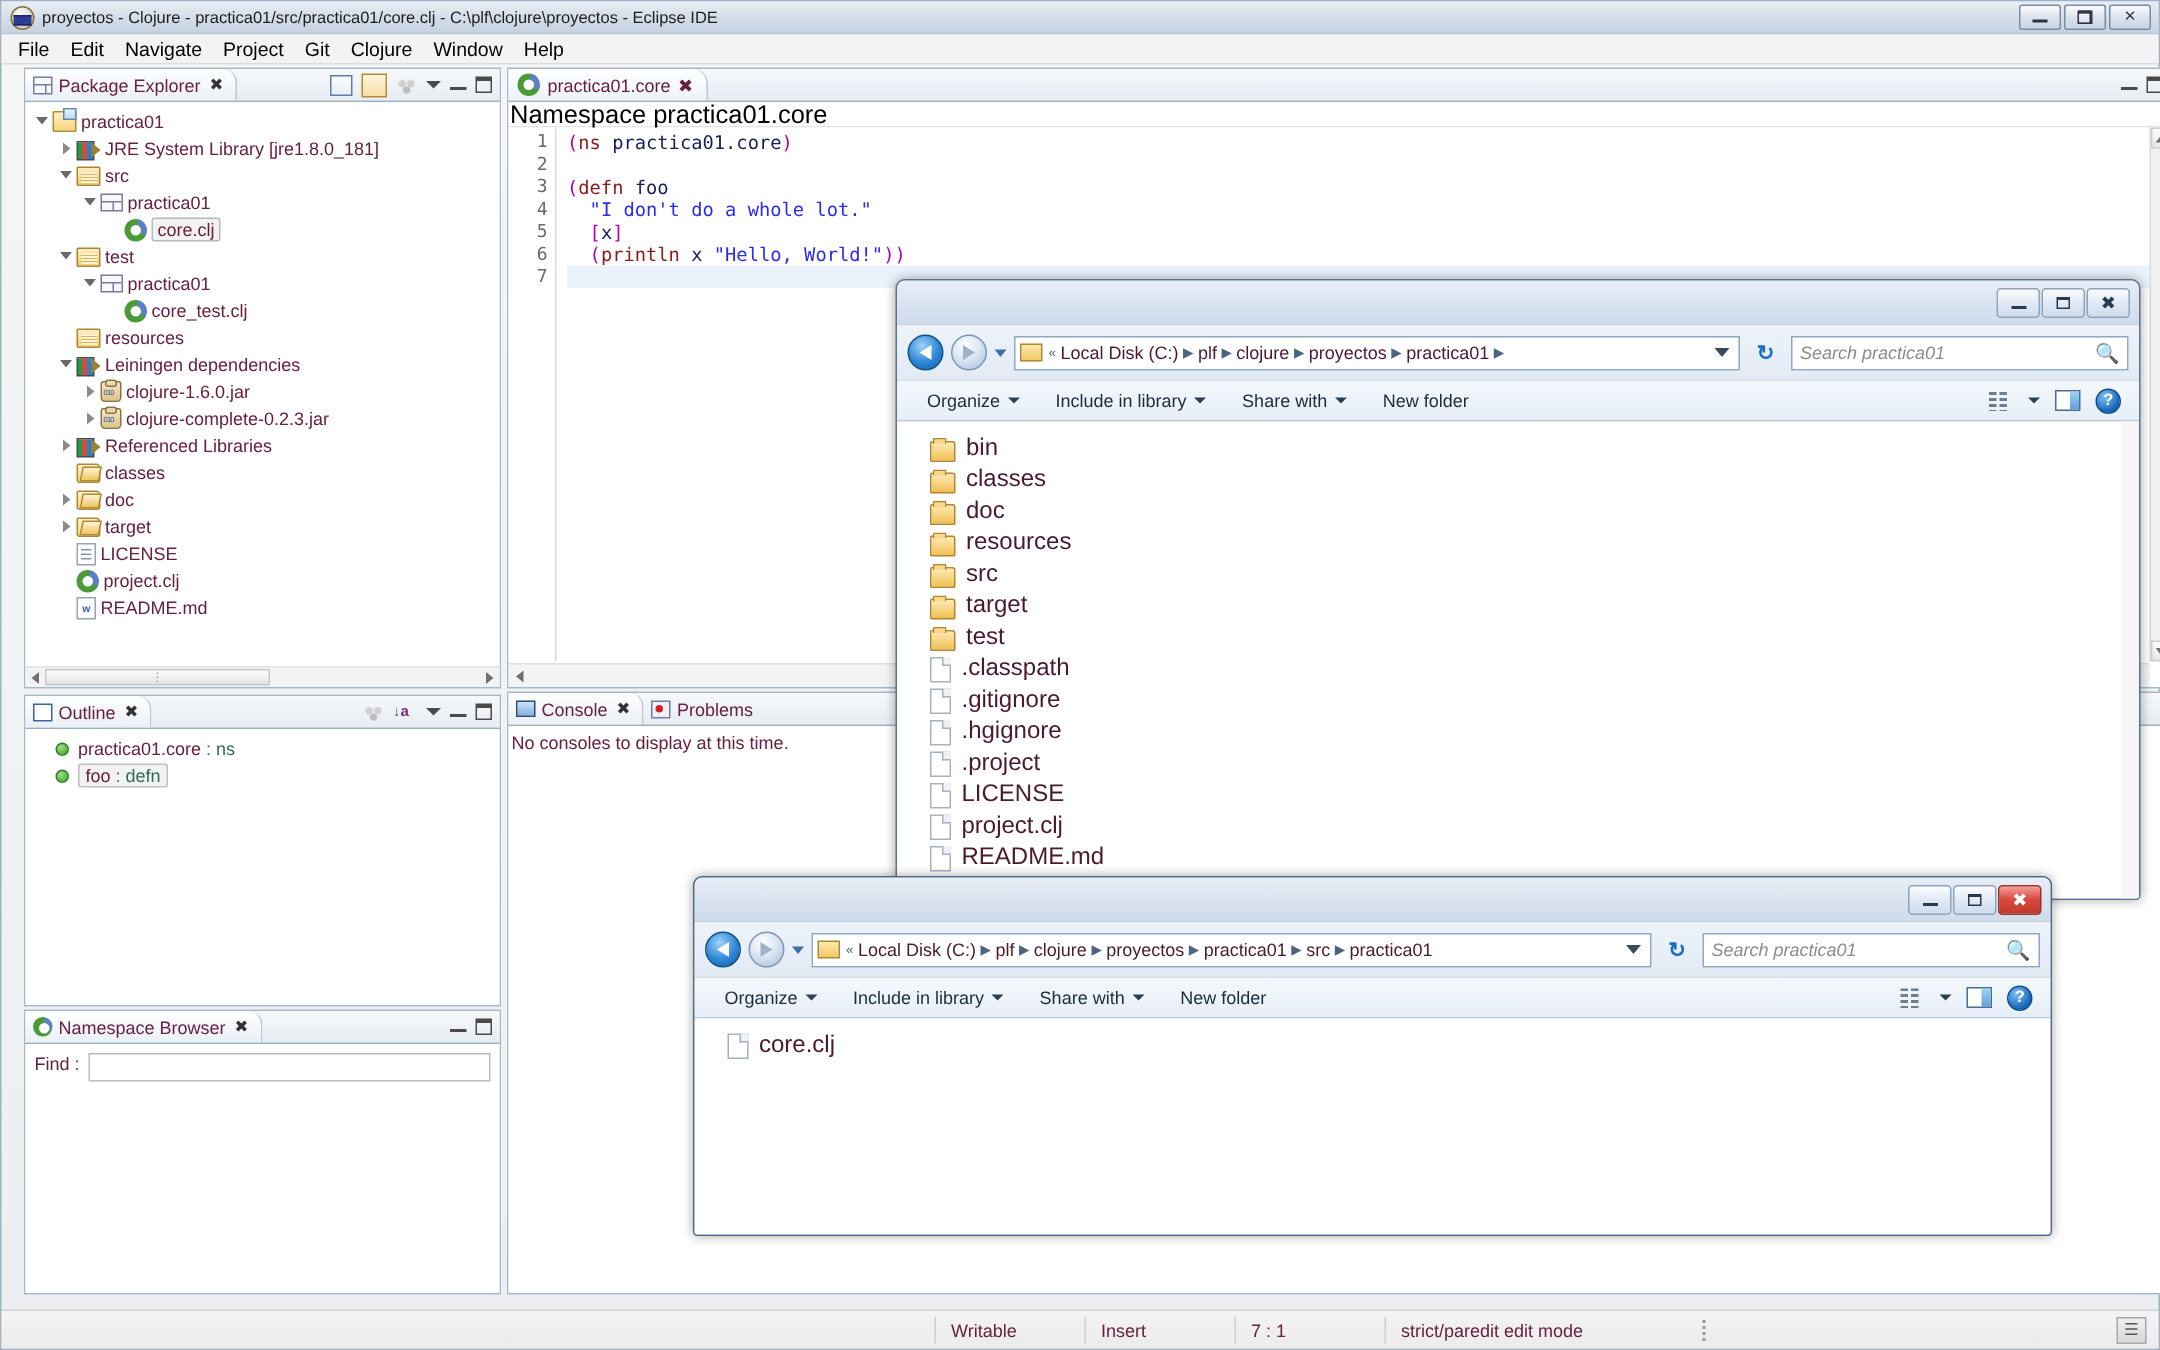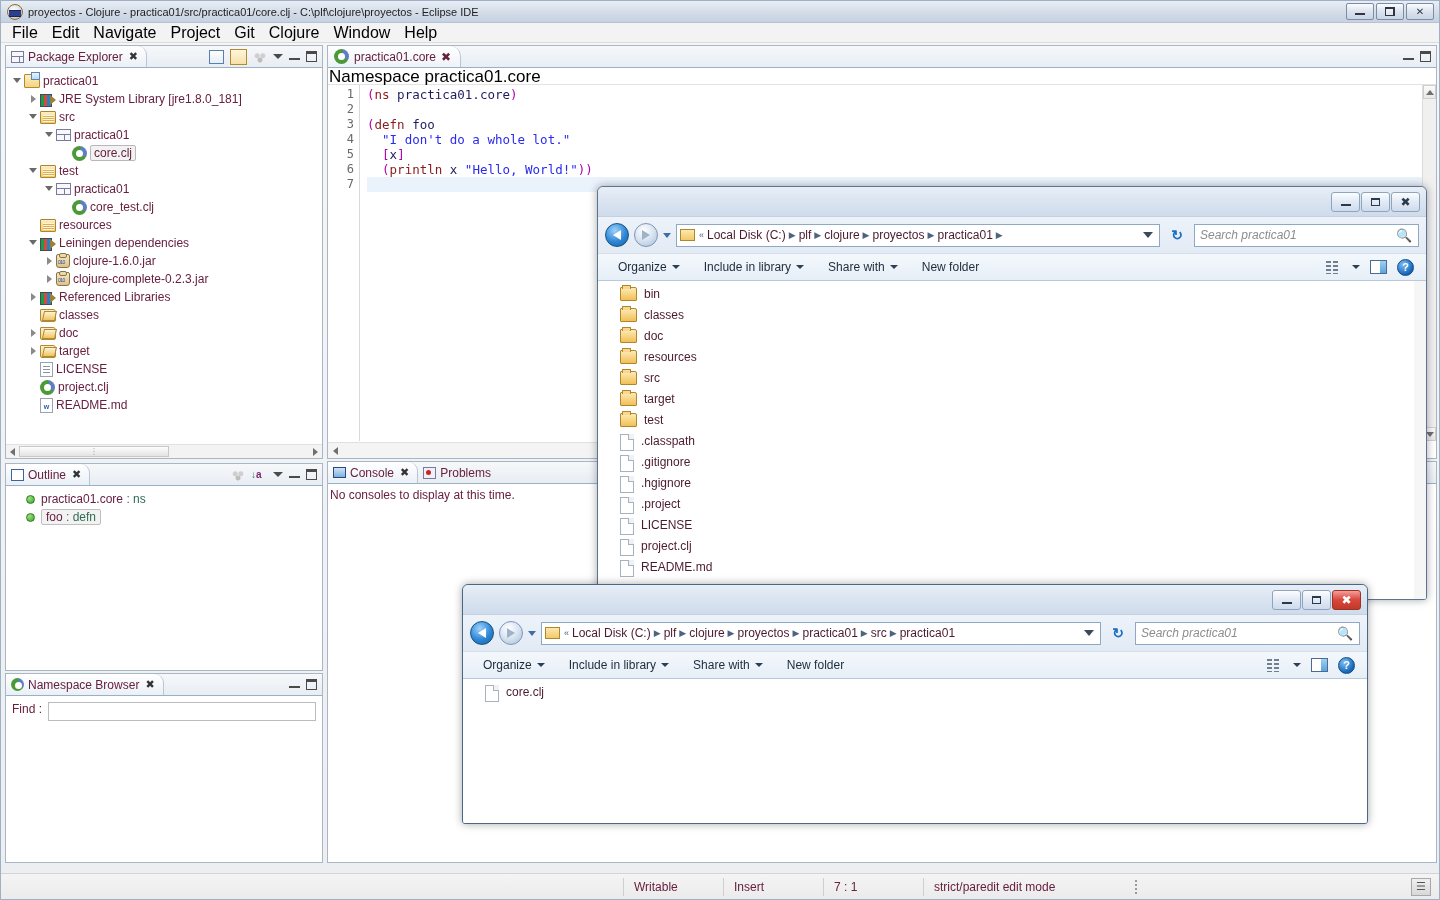--- a/index.html
+++ b/index.html
@@ -62,28 +62,29 @@
     border: 1px solid #334; border-top-width: 2px; background: linear-gradient(#eef2f8,#dbe3ee);
   }
 
   .menu-bar {
     height: 20px; display: flex; align-items: center;
     background: #f3f3f3;
     border-bottom: 1px solid #dcdcdc;
     padding-left: 4px;
   }
   .menu-item {
-    padding: 2px 7px; font-size: 16px; color: #000;
+    padding: 2px 7px; font-size: 13px; color: #000;
   }
 
   
   .view {
     position: absolute;
     background: #fff;
     border: 1px solid #a8b6c6;
+    margin-left: 11px;
   }
   .view-tabs {
     height: 22px;
     background: linear-gradient(#f6f8fa, #e8edf3);
     display: flex; align-items: stretch;
     position: relative;
     border-bottom: 1px solid #9cb0c4;
   }
   .view-tab {
     display: flex; align-items: center; gap: 4px;
@@ -388,21 +389,21 @@
   .pane-ico { width: 17px; height: 14px; border: 1px solid #4a6c92; background: #fff; display: flex; }
   .pane-ico i { width: 6px; background: linear-gradient(#9fd0f2,#5ba3dd); margin-left: auto; display:block;}
   .help-ico {
     width: 17px; height: 17px; border-radius: 50%;
     background: radial-gradient(circle at 35% 30%, #7ec0f5, #1565b5 70%);
     border: 1px solid #0f4c8a; color: #fff; font-size: 11px; font-weight: bold;
     display: flex; align-items: center; justify-content: center;
   }
   .exp-body { background: #fff; position: absolute; left:0; right:0; bottom:0; }
   .exp-list { padding: 6px 0 0 22px; }
-  .exp-row { display:flex; align-items:flex-start; gap:7px; height:21px; font-size:12px; color:#4a1a2e; }
+  .exp-row { display:flex; align-items:flex-end; gap:7px; height:21px; font-size:16px; color:#4a1a2e; }
   .exp-folder-ico {
     width: 17px; height: 14px; flex:none;
     background: linear-gradient(#fdeab6, #f0c055);
     border: 1px solid #b4862c; border-radius: 1px 2px 1px 1px;
     position: relative;
   }
   .exp-folder-ico::before {
     content:""; position:absolute; left:1px; top:-3px; width:7px; height:3px;
     background:#f7d88d; border:1px solid #b4862c; border-bottom:none; border-radius:1px 1px 0 0;
   }

